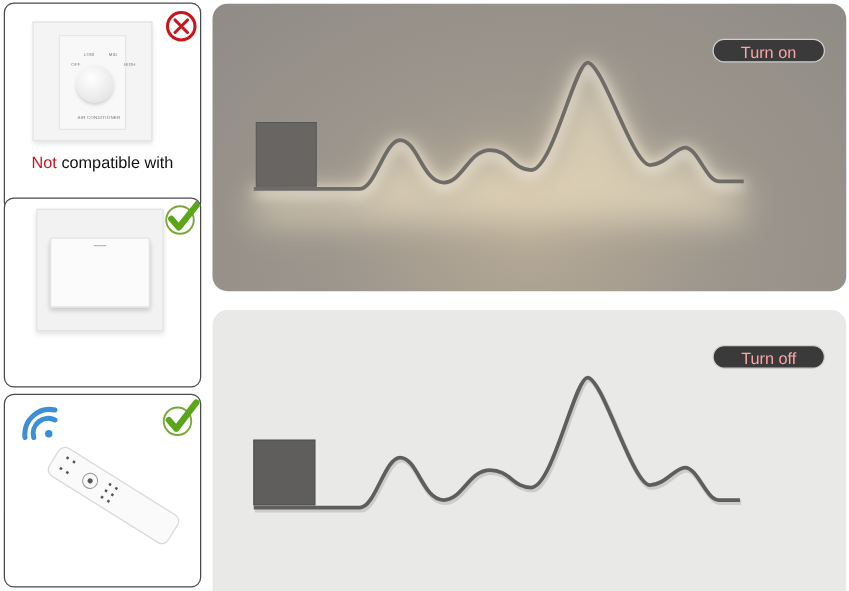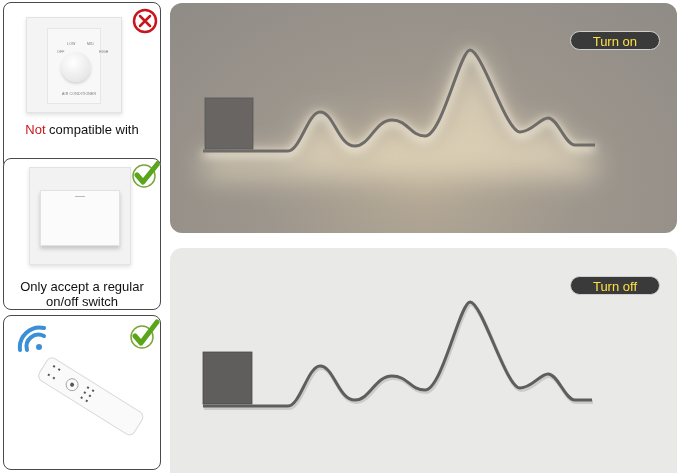--- a/index.html
+++ b/index.html
@@ -42,21 +42,21 @@
 
     
     .photo {
       position: absolute; left: 170px; width: 507px; border-radius: 12px; overflow: hidden;
     }
     .photo.on { top: 3px; height: 230px; background: radial-gradient(ellipse at 50% 80%, #b6aa96 0%, #9d968d 45%, #8f8b86 100%); }
     .photo.off { top: 224px; height: 265px; background: #e9e9e8; margin-top: 24px; }
 
     .pill {
       position: absolute; right: 17px; height: 19px; padding: 0 22px;
-      background: #3a3a3a; color: #fde047; border-radius: 10px;
+      background: #3a3a3a; color: #fca5a5; border-radius: 10px;
       font-size: 13px; line-height: 19px; border: 1px solid #d0d0d0;
     }
     .photo.on .pill { top: 28px; }
     .photo.off .pill { top: 28px; }
 
     .photo svg { position: absolute; left: 0; top: 0; }
   </style>
 </head>
 <body>
 
@@ -82,24 +82,20 @@
 <div class="card c2">
   <div class="plate" style="left:25px;top:8px;width:102px;height:98px;background:#f2f2f2;">
     <div class="rocker" style="left:10px;top:22px;width:80px;height:56px;">
       <div class="rocker-dash" style="left:34px;top:5px;width:10px;"></div>
     </div>
   </div>
   <svg class="badge" style="left:126px;top:0px;" width="32" height="30" viewBox="0 0 32 30">
     <circle cx="14" cy="17" r="11" fill="none" stroke="#7aa63a" stroke-width="1.5"></circle>
     <path d="M7 16 L13 23 L29 3" fill="none" stroke="#5aa51a" stroke-width="5" stroke-linecap="round" stroke-linejoin="round"></path>
   </svg>
-  <div class="caption" style="top:120px;">
-    <span>Only accept a regular</span><br>
-    <span>on/off switch</span>
-  </div>
 </div>
 
 <div class="card c3">
   <svg class="badge" style="left:10px;top:8px;" width="34" height="30" viewBox="0 0 34 30">
     <path d="M6 26 A20 20 0 0 1 30 4" fill="none" stroke="#3a8fd6" stroke-width="4" stroke-linecap="round"></path>
     <path d="M13 26 A12 12 0 0 1 30 12" fill="none" stroke="#3a8fd6" stroke-width="4" stroke-linecap="round"></path>
     <circle cx="25" cy="23" r="3" fill="#3a8fd6"></circle>
   </svg>
   <svg class="badge" style="left:124px;top:2px;" width="32" height="32" viewBox="0 0 32 32">
     <circle cx="14" cy="19" r="11" fill="none" stroke="#7aa63a" stroke-width="1.5"></circle>

